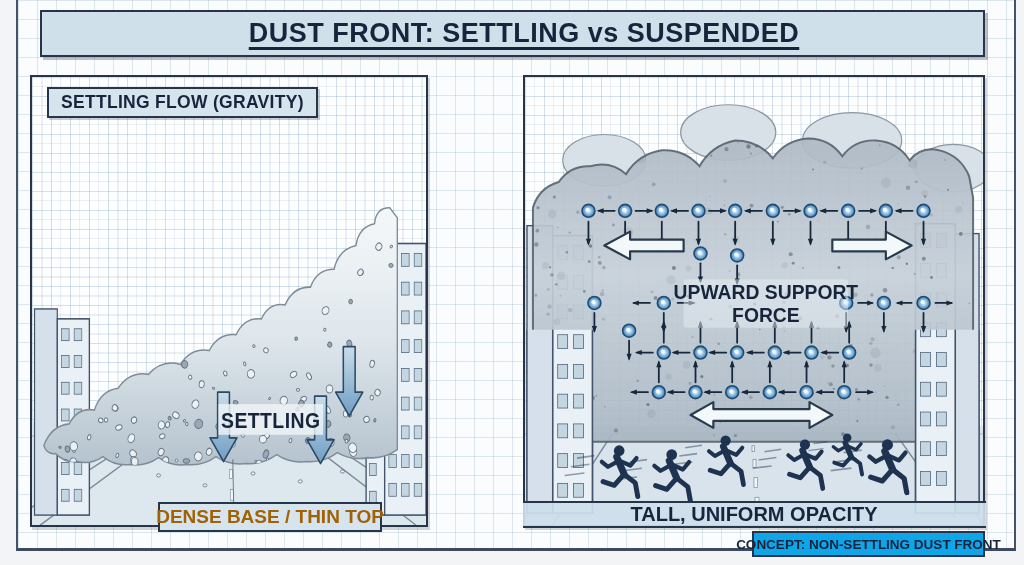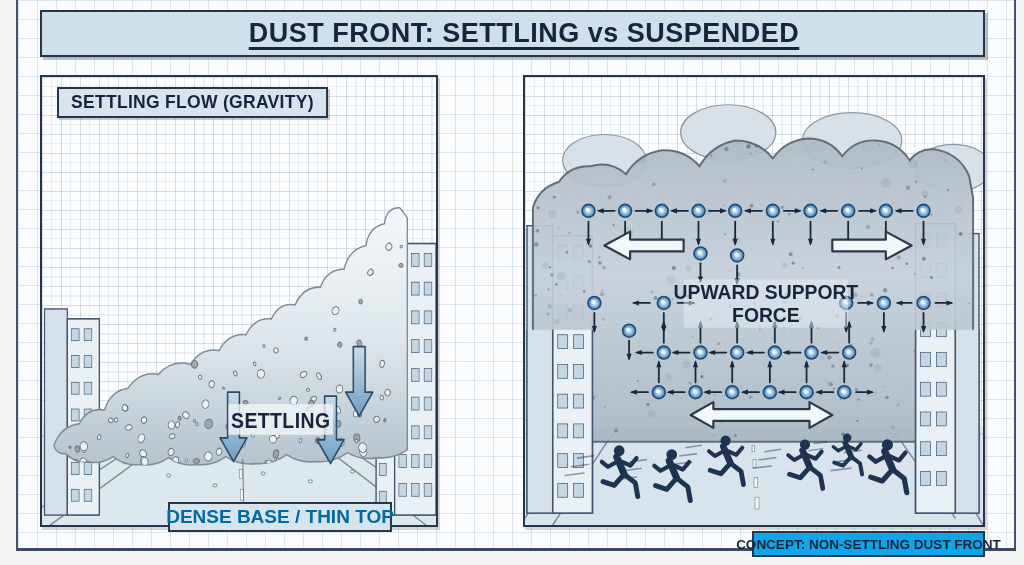--- a/index.html
+++ b/index.html
@@ -33,35 +33,35 @@
     position:absolute;top:75px;height:452px;
     background-color:#fdfeff;
     background-image:
       repeating-linear-gradient(to right, rgba(130,165,190,.16) 0 1px, transparent 1px 9.5px),
       repeating-linear-gradient(to bottom, rgba(130,165,190,.16) 0 1px, transparent 1px 9.5px),
       repeating-linear-gradient(to right, rgba(130,165,190,.22) 0 1px, transparent 1px 19px),
       repeating-linear-gradient(to bottom, rgba(130,165,190,.22) 0 1px, transparent 1px 19px);
     border:2.5px solid #26354a;box-sizing:border-box;
     box-shadow:2px 3px 0 rgba(45,58,80,.2);
   }
-  #leftPanel{left:40px;width:398px}
+  #leftPanel{left:30px;width:398px}
   #rightPanel{left:523px;width:462px}
   .phead{
     position:absolute;left:15px;top:10px;padding:3px 12px;
     background:#d6e4ee;border:2px solid #26354a;
     font-size:17.5px;font-weight:bold;color:#16243c;letter-spacing:.3px;
     box-shadow:2px 2px 0 rgba(45,58,80,.25);z-index:5;white-space:nowrap;
   }
   svg.scene{position:absolute;left:0;top:0;width:100%;height:100%;z-index:1}
   .slabel{font-family:"Liberation Sans",sans-serif;font-weight:bold;fill:#16243c}
   .lfoot{
     position:absolute;left:126px;bottom:-7px;width:224px;height:30px;
     background:#d6e4ee;border:2px solid #26354a;box-sizing:border-box;
     display:flex;align-items:center;justify-content:center;
-    font-size:19px;font-weight:bold;color:#0369a1;z-index:6;white-space:nowrap;
+    font-size:19px;font-weight:bold;color:#a16207;z-index:6;white-space:nowrap;
   }
   .rfoot{
     position:absolute;left:-2.5px;right:-2.5px;bottom:-3px;height:27px;
     background:rgba(206,223,236,.93);
     border-top:2px solid #26354a;border-bottom:2px solid #26354a;box-sizing:border-box;
     display:flex;align-items:center;justify-content:center;
     font-size:20px;font-weight:bold;color:#16243c;z-index:6;white-space:nowrap;
   }
   .caption{
     position:absolute;left:752px;top:531px;width:233px;height:26px;
@@ -835,15 +835,16 @@
           <stop offset="1" stop-color="#3c78ac"></stop>
         </radialGradient>
         <clipPath id="rcc">
           <path d="M8 132 Q13.9 111.9 34 106 Q45.5 89.1 66 90 Q86.2 84.2 102 98 Q114.5 77.7 138 74 Q160.9 72.8 176 90 Q188.1 68.9 212 64 Q235.3 64.0 250 82 Q263.1 63.3 286 62 Q307.7 62.2 320 80 Q332.7 63.0 354 64 Q376.1 65.4 388 84 Q399.8 69.5 418 74 Q439.5 79.4 448 100 L452 122 L452 368 L8 368 Z"></path>
         </clipPath>
         <clipPath id="blc">
           <rect x="0" y="255" width="462" height="200"></rect>
         </clipPath>
       </defs>
     </svg>
+  <div class="rfoot">TALL, UNIFORM OPACITY</div>
 </div>
 
 <div class="caption">CONCEPT: NON-SETTLING DUST FRONT</div>
 
 </body></html>

